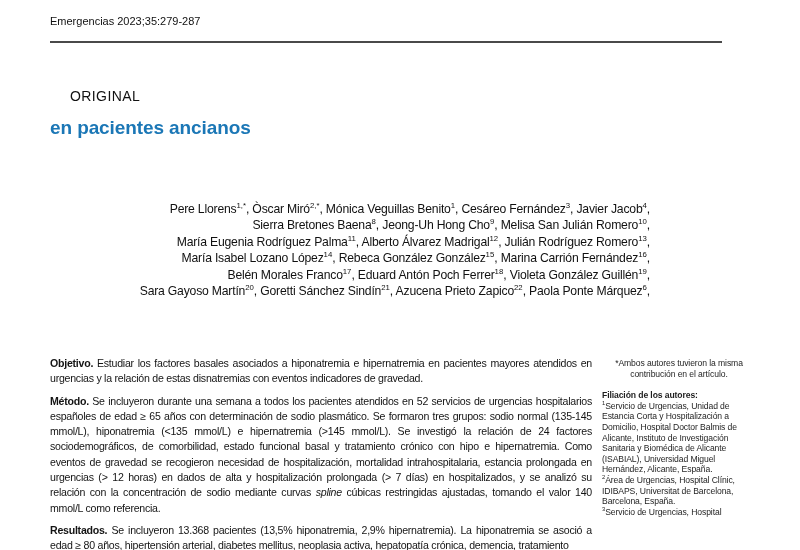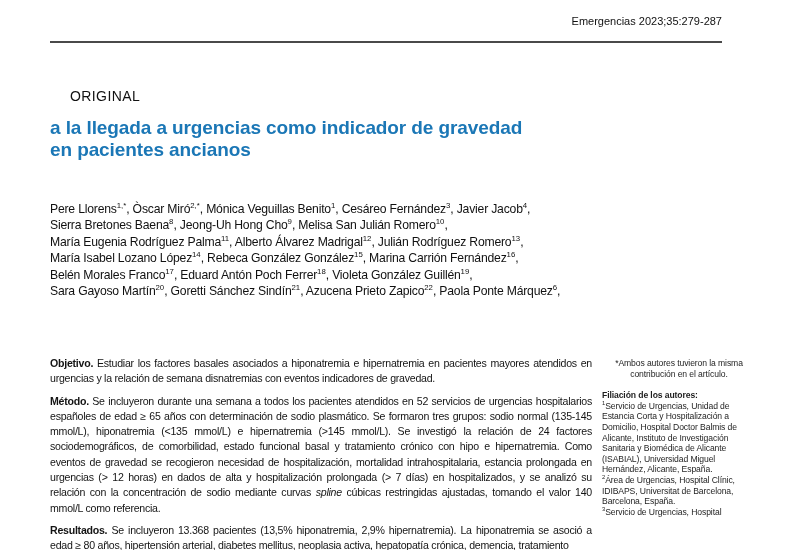--- a/index.html
+++ b/index.html
@@ -4,38 +4,38 @@
 <style>
   html,body{margin:0;padding:0;}
   body{
     width:800px;height:550px;position:relative;overflow:hidden;
     background:#ffffff;color:#1a1a1a;
     font-family:"Liberation Sans",sans-serif;
     -webkit-font-smoothing:antialiased;
   }
   .journal-header{
     position:absolute;left:50px;top:15px;width:672px;
-    text-align:right;font-size:11px;color:#111;
+    text-align:left;font-size:11px;color:#111;
   }
   .header-rule{
     position:absolute;left:50px;top:41px;width:672px;height:2px;
     background:#4a4a4a;
   }
   .section-label{
     position:absolute;left:50px;top:88px;
     font-size:14px;letter-spacing:.4px;color:#111;margin-left:20px;
   }
   .article-title{
     position:absolute;left:50px;top:117px;width:560px;
     font-size:19px;font-weight:bold;line-height:21.5px;
     letter-spacing:-0.1px;
   }
   .authors-block{
     position:absolute;left:50px;top:201px;width:600px;
-    font-size:12.2px;line-height:16.4px;letter-spacing:-0.2px;color:#111;
+    font-size:12.2px;line-height:16.4px;letter-spacing:-0.2px;color:#111;text-align:right;
   }
   .author-line{white-space:nowrap;}
   .authors-block sup{font-size:7.8px;line-height:0;letter-spacing:0;}
   .abstract-block{
     position:absolute;left:50px;top:356px;width:542px;
     font-size:10.6px;line-height:15.3px;letter-spacing:-0.25px;
     text-align:justify;color:#141414;
   }
   .abstract-block p{margin:0 0 7px 0;}
   .abstract-block .para-label{font-weight:bold;}
@@ -51,35 +51,34 @@
 </style>
 </head>
 <body>
 
 <div class="journal-header">Emergencias 2023;35:279-287</div>
 <div class="header-rule"></div>
 
 <div class="section-label">ORIGINAL</div>
 
 <div class="article-title" style="color: rgb(27, 119, 182);">
-  <div>a la llegada a urgencias como indicador de gravedad</div>
   <div>en pacientes ancianos</div>
 </div>
 
 <div class="authors-block" id="authors">
     <div class="author-line"><span>Pere Llorens</span><sup>1,*</sup><span>, Òscar Miró</span><sup>2,*</sup><span>, Mónica Veguillas Benito</span><sup>1</sup><span>, Cesáreo Fernández</span><sup>3</sup><span>, Javier Jacob</span><sup>4</sup><span>,</span></div>
     <div class="author-line"><span>Sierra Bretones Baena</span><sup>8</sup><span>, Jeong-Uh Hong Cho</span><sup>9</sup><span>, Melisa San Julián Romero</span><sup>10</sup><span>,</span></div>
     <div class="author-line"><span>María Eugenia Rodríguez Palma</span><sup>11</sup><span>, Alberto Álvarez Madrigal</span><sup>12</sup><span>, Julián Rodríguez Romero</span><sup>13</sup><span>,</span></div>
     <div class="author-line"><span>María Isabel Lozano López</span><sup>14</sup><span>, Rebeca González González</span><sup>15</sup><span>, Marina Carrión Fernández</span><sup>16</sup><span>,</span></div>
     <div class="author-line"><span>Belén Morales Franco</span><sup>17</sup><span>, Eduard Antón Poch Ferrer</span><sup>18</sup><span>, Violeta González Guillén</span><sup>19</sup><span>,</span></div>
     <div class="author-line"><span>Sara Gayoso Martín</span><sup>20</sup><span>, Goretti Sánchez Sindín</span><sup>21</sup><span>, Azucena Prieto Zapico</span><sup>22</sup><span>, Paola Ponte Márquez</span><sup>6</sup><span>,</span></div>
   </div>
 
 <div class="abstract-block" id="abstract">
-    <p><span class="para-label">Objetivo.</span><span> Estudiar los factores basales asociados a hiponatremia e hipernatremia en pacientes mayores atendidos en urgencias y la relación de semana disnatremias con eventos indicadores de gravedad.</span></p>
+    <p><span class="para-label">Objetivo.</span><span> Estudiar los factores basales asociados a hiponatremia e hipernatremia en pacientes mayores atendidos en urgencias y la relación de estas disnatremias con eventos indicadores de gravedad.</span></p>
     <p><span class="para-label">Método.</span><span> Se incluyeron durante una semana a todos los pacientes atendidos en 52 servicios de urgencias hospitalarios españoles de edad ≥ 65 años con determinación de sodio plasmático. Se formaron tres grupos: sodio normal (135-145 mmol/L), hiponatremia (&lt;135 mmol/L) e hipernatremia (&gt;145 mmol/L). Se investigó la relación de 24 factores sociodemográficos, de comorbilidad, estado funcional basal y tratamiento crónico con hipo e hipernatremia. Como eventos de gravedad se recogieron necesidad de hospitalización, mortalidad intrahospitalaria, estancia prolongada en urgencias (&gt; 12 horas) en dados de alta y hospitalización prolongada (&gt; 7 días) en hospitalizados, y se analizó su relación con la concentración de sodio mediante curvas </span><span class="it">spline</span><span> cúbicas restringidas ajustadas, tomando el valor 140 mmol/L como referencia.</span></p>
     <p><span class="para-label">Resultados.</span><span> Se incluyeron 13.368 pacientes (13,5% hiponatremia, 2,9% hipernatremia). La hiponatremia se asoció a edad ≥ 80 años, hipertensión arterial, diabetes mellitus, neoplasia activa, hepatopatía crónica, demencia, tratamiento</span></p>
   </div>
 
 <div class="sidebar">
   <p class="sidebar-note">*Ambos autores tuvieron la misma contribución en el artículo.</p>
   <div class="affiliations-heading">Filiación de los autores:</div>
   <div id="affiliations">
       <div class="affiliation-entry"><sup>1</sup>Servicio de Urgencias, Unidad de Estancia Corta y Hospitalización a Domicilio, Hospital Doctor Balmis de Alicante, Instituto de Investigación Sanitaria y Biomédica de Alicante (ISABIAL), Universidad Miguel Hernández, Alicante, España.</div>
       <div class="affiliation-entry"><sup>2</sup>Área de Urgencias, Hospital Clínic, IDIBAPS, Universitat de Barcelona, Barcelona, España.</div>

